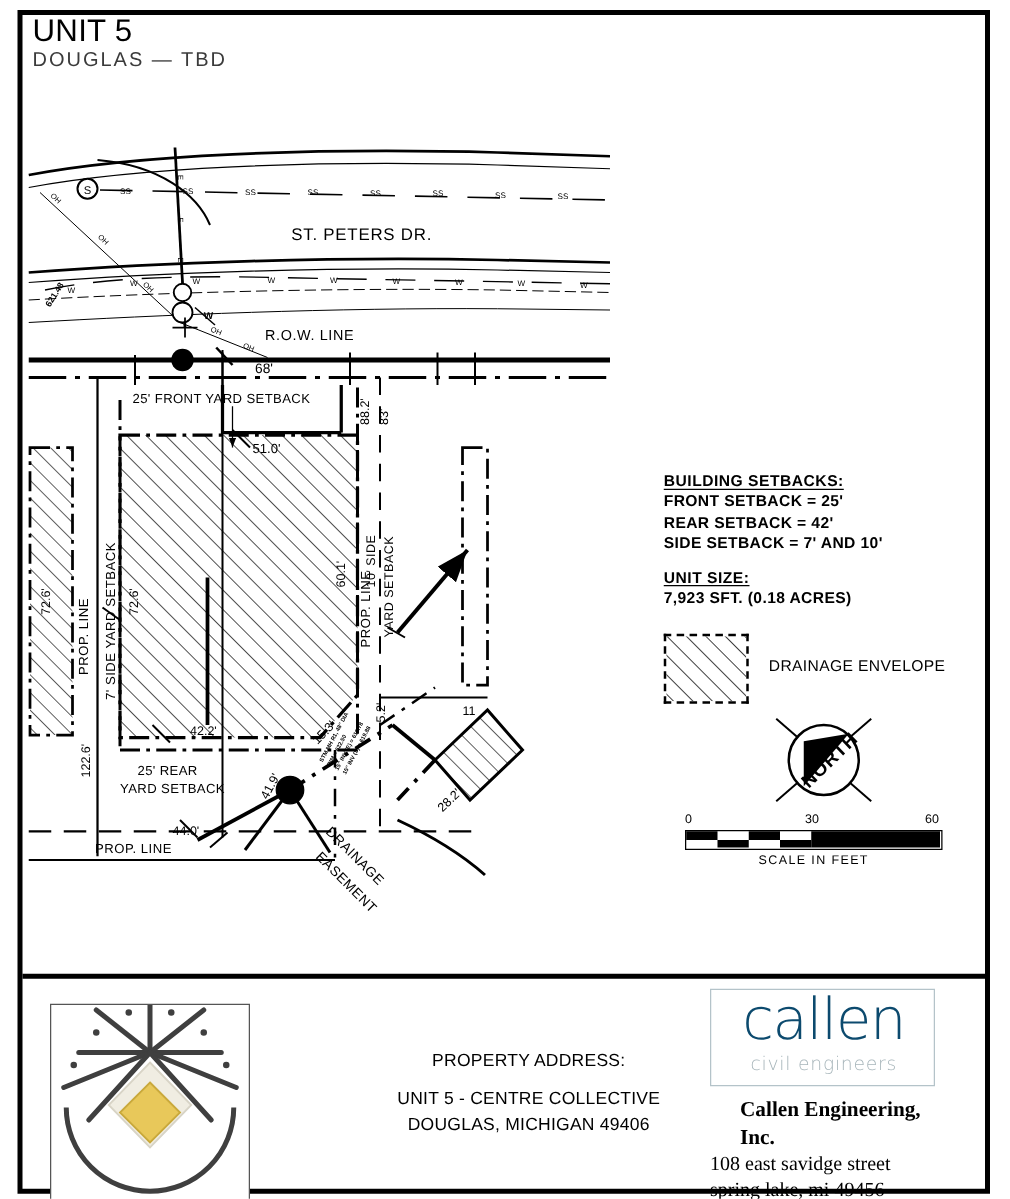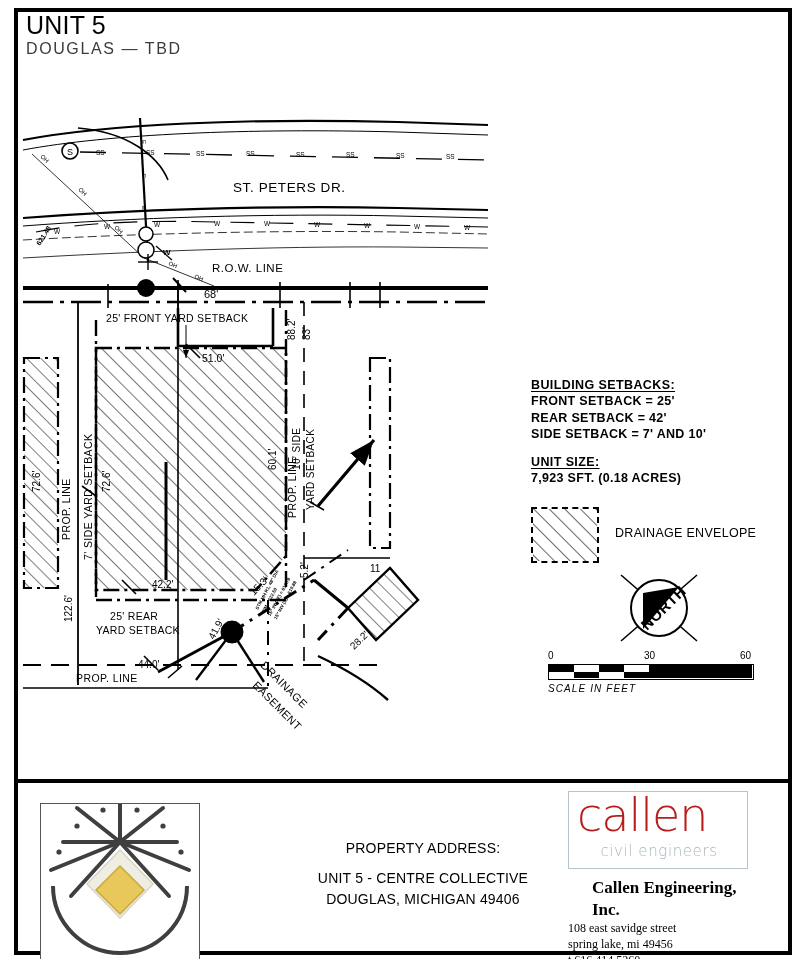--- a/index.html
+++ b/index.html
@@ -71,53 +71,53 @@
   
   .scalebar{position:absolute;left:548px;top:650px;width:206px;}
   .sb-ticks{position:relative;height:14px;font-size:10px;}
   .sb-ticks span{position:absolute;top:0;}
   .sb-0{left:0;}
   .sb-30{left:96px;}
   .sb-60{left:192px;}
   .sb-bars{position:relative;height:16px;border:1.5px solid #000;box-sizing:border-box;}
   .sb-bars i{position:absolute;display:block;background:#000;}
   .sb-caption{
-    font-size:10px;letter-spacing:1.1px;margin-top:3px;font-style:italic;
+    text-align:center;font-size:10px;letter-spacing:1.1px;margin-top:3px;
   }
 
   
   .tb{position:absolute;left:18px;top:783px;width:770px;height:172px;}
   .tb-logo{
     position:absolute;left:22px;top:20px;width:160px;height:160px;
     border:1px solid #555;box-sizing:border-box;background:#fff;overflow:hidden;
   }
   .tb-address{
     position:absolute;left:255px;top:55px;width:300px;text-align:center;
   }
   .tb-address .ln{font-size:14px;line-height:1.45;letter-spacing:.2px;}
   .tb-address .ln1{margin-bottom:10px;}
 
   .tb-callen{position:absolute;left:550px;top:8px;width:200px;}
   .callen-logo-box{
     width:180px;height:78px;border:1px solid #b4c3c9;box-sizing:border-box;
     position:relative;background:#fff;
   }
   .callen-word{
-    position:absolute;left:8px;top:-4px;width:164px;
-    font-size:46px;font-weight:300;color:#b91c1c;letter-spacing:-1px;
+    position:absolute;left:8px;top:-4px;width:164px;text-align:center;
+    font-size:46px;font-weight:300;color:#0c4a6e;letter-spacing:-1px;
     font-family:"DejaVu Sans", sans-serif;
   }
   .callen-sub{
     position:absolute;left:8px;top:50px;width:164px;text-align:center;
     font-size:15px;font-weight:300;color:#a8b6bb;letter-spacing:.6px;
     font-family:"DejaVu Sans", sans-serif;
   }
   .tb-company{margin-top:8px;font-family:"Liberation Serif", serif;}
   .tb-company .cname{font-size:17px;font-weight:700;line-height:1.3;margin-left:24px;}
-  .tb-company .cline{font-size:12px;line-height:1.32;}
+  .tb-company .cline{font-size:16px;line-height:1.32;}
 </style>
 </head>
 <body>
 
 <div class="sheet">
 
   <div class="border-outer"></div>
   <div class="title-divider"></div>
 
   <div class="header">

